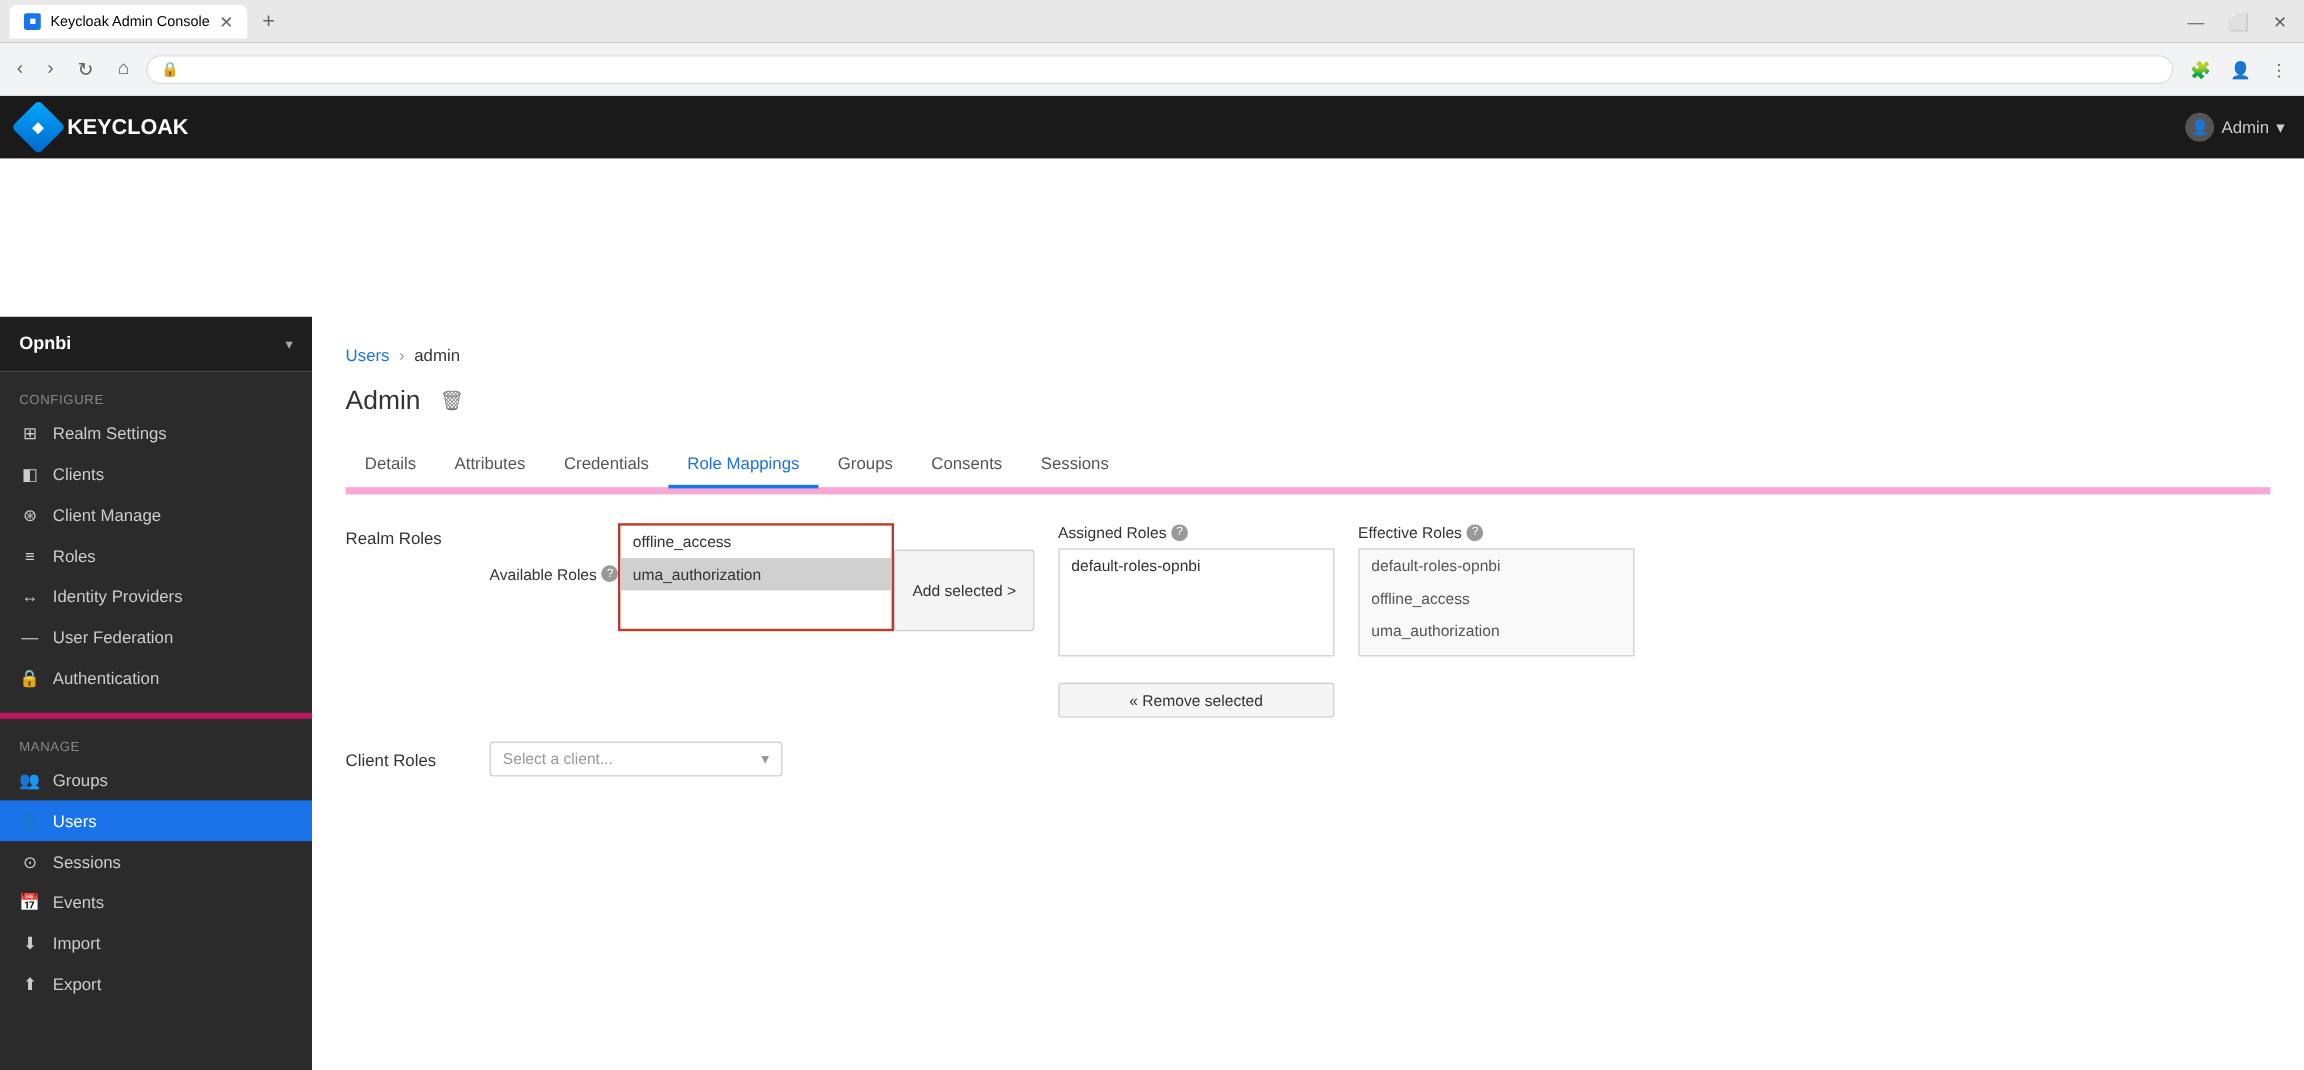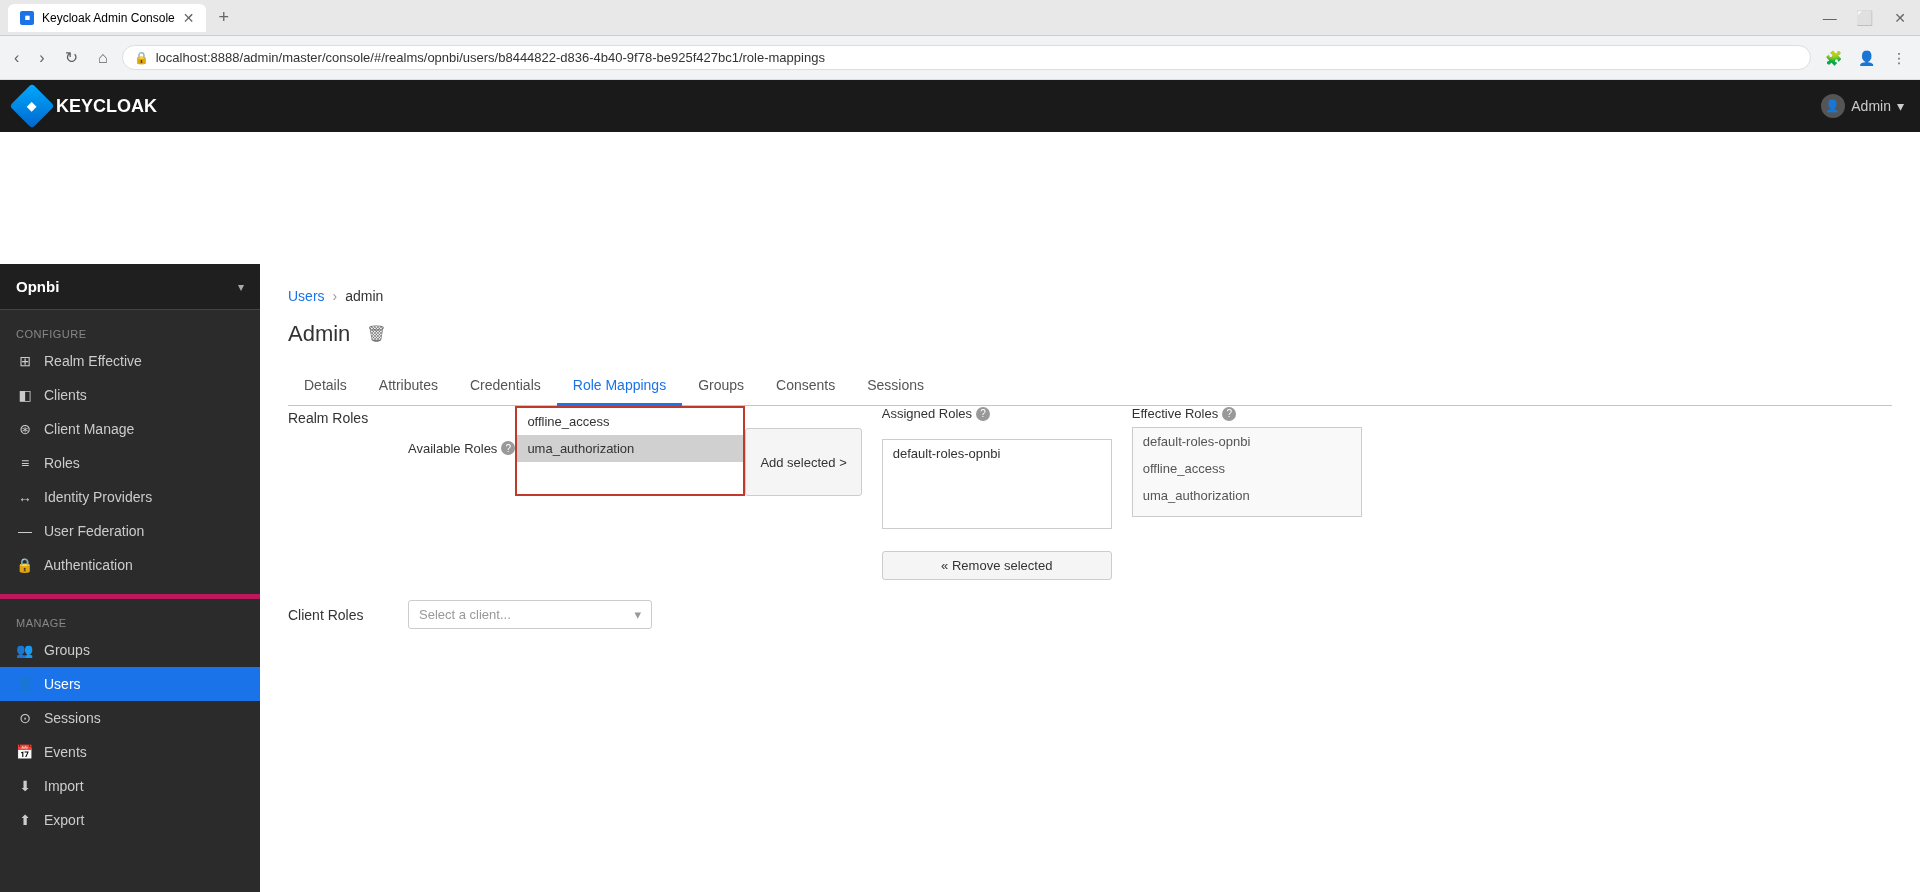--- a/index.html
+++ b/index.html
@@ -46,21 +46,21 @@
     .breadcrumb a { color: #1a73e8; text-decoration: none; cursor: pointer; }
     .breadcrumb-sep { color: #999; }
     .breadcrumb-current { color: #333; }
 
     
     .page-header { display: flex; align-items: center; gap: 12px; margin-bottom: 20px; }
     .page-title { font-size: 22px; font-weight: 400; color: #333; }
     .delete-btn { background: none; border: none; cursor: pointer; color: #777; font-size: 16px; padding: 4px; }
 
     
-    .tabs { display: flex; border-bottom: 1px solid #f9a8d4; gap: 0; }
+    .tabs { display: flex; border-bottom: 6px solid #f9a8d4; margin-bottom: 24px; gap: 0; }
     .tab { padding: 10px 16px; cursor: pointer; font-size: 14px; color: #555; border-bottom: 3px solid transparent; margin-bottom: -1px; }
     .tab.active { color: #1a73e8; border-bottom-color: #1a73e8; font-weight: 500; }
     .help-icon { width: 14px; height: 14px; background: #999; border-radius: 50%; color: #fff; font-size: 10px; display: flex; align-items: center; justify-content: center; cursor: pointer; }
     .role-item { padding: 6px 10px; font-size: 13px; color: #333; cursor: pointer; }
     .role-item.selected { background: #d0d0d0; }
 
     .action-btn { margin-top: 22px; padding: 6px 14px; font-size: 13px; border: 1px solid #ccc; background: #f5f5f5; cursor: pointer; border-radius: 3px; color: #333; }
     .client-select { width: 244px; padding: 6px 10px; border: 1px solid #ccc; border-radius: 3px; background: #fff; cursor: pointer; font-size: 13px; color: #999; display: flex; align-items: center; justify-content: space-between; }
 
     
@@ -88,21 +88,20 @@
       <span style="cursor:pointer;color:#666;padding:0 6px;font-size:14px;">⬜</span>
       <span style="cursor:pointer;color:#666;padding:0 6px;font-size:14px;">✕</span>
     </div>
     <div class="nav-bar">
       <button class="nav-btn">‹</button>
       <button class="nav-btn">›</button>
       <button class="nav-btn">↻</button>
       <button class="nav-btn">⌂</button>
       <div class="address-bar">
         <span style="color:#555;font-size:12px;">🔒</span>
-        <span class="url-text">localhost:8888/admin/master/console/#/realms/opnbi/users/b8444822-d836-4b40-9f78-be925f427bc1/role-mappings</span>
       </div>
       <div class="nav-actions">
         <button class="nav-action-btn">🧩</button>
         <button class="nav-action-btn">👤</button>
         <button class="nav-action-btn">⋮</button>
       </div>
     </div>
 
     <div class="app-header">
       <div class="keycloak-logo">
@@ -124,21 +123,21 @@
     <div class="sidebar">
       <div class="realm-selector">
         <span class="realm-name">Opnbi</span>
         <span class="realm-arrow">▾</span>
       </div>
 
       <div class="sidebar-section">
         <div class="sidebar-section-title">Configure</div>
         <div class="sidebar-item">
           <span class="icon">⊞</span>
-          <span>Realm Effective</span>
+          <span>Realm Settings</span>
         </div>
         <div class="sidebar-item">
           <span class="icon">◧</span>
           <span>Clients</span>
         </div>
         <div class="sidebar-item">
           <span class="icon">⊛</span>
           <span>Client Manage</span>
         </div>
         <div class="sidebar-item">
@@ -224,21 +223,21 @@
               <div class="help-icon">?</div>
             </div>
             <div style="border:2px solid #c0392b;background:#fff;width:230px;min-height:90px;">
               <div class="role-item">offline_access</div>
               <div class="role-item selected">uma_authorization</div>
             </div>
             <button class="action-btn">Add selected &gt;</button>
           </div>
 
           <div style="display:flex;flex-direction:column;">
-            <div style="font-size:13px;font-weight:500;color:#333;margin-bottom:18px;display:flex;align-items:center;gap:4px;">
+            <div style="font-size:13px;font-weight:500;color:#333;margin-bottom:6px;display:flex;align-items:center;gap:4px;">
               <span>Assigned Roles</span>
               <div class="help-icon">?</div>
             </div>
             <div style="border:1px solid #ccc;background:#fff;width:230px;min-height:90px;">
               <div class="role-item">default-roles-opnbi</div>
             </div>
             <button class="action-btn">« Remove selected</button>
           </div>
 
           <div style="display:flex;flex-direction:column;">

